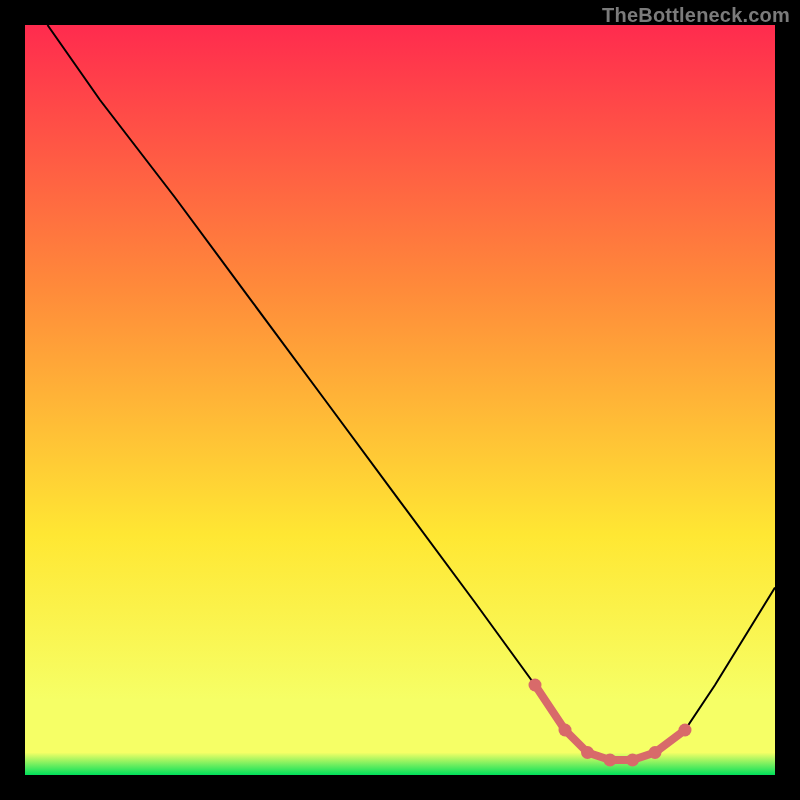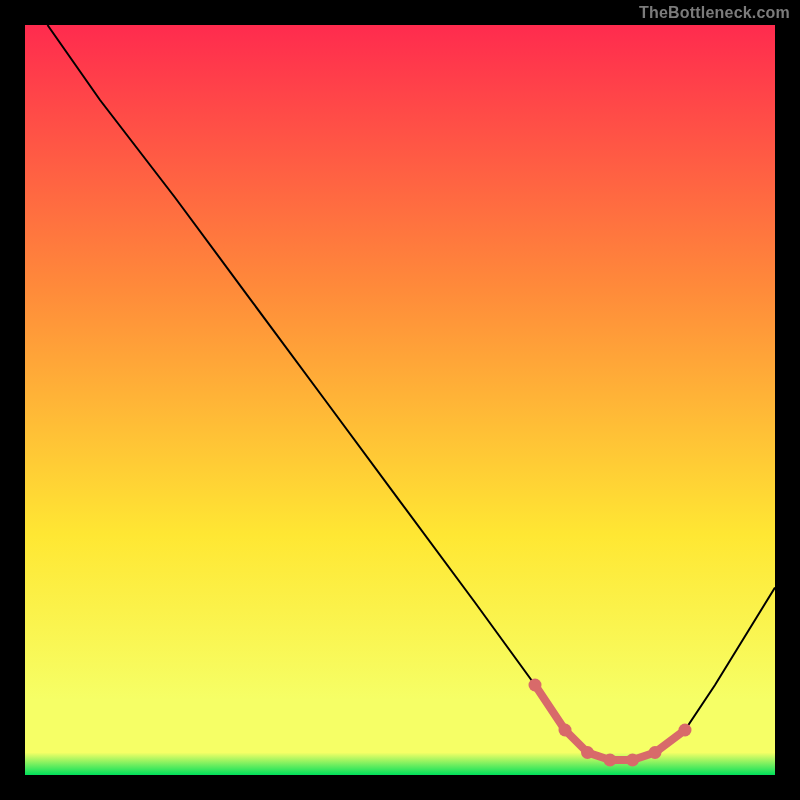--- a/index.html
+++ b/index.html
@@ -15,21 +15,21 @@
     position: relative;
     width: 800px;
     height: 800px;
     background: #000;
   }
   .watermark {
     position: absolute;
     top: 4px;
     right: 10px;
     color: #7b7b7b;
-    font-size: 16px;
+    font-size: 20px;
     font-weight: 600;
     letter-spacing: 0.2px;
     z-index: 5;
   }
   svg {
     display: block;
   }
 </style>
 </head>
 <body>

